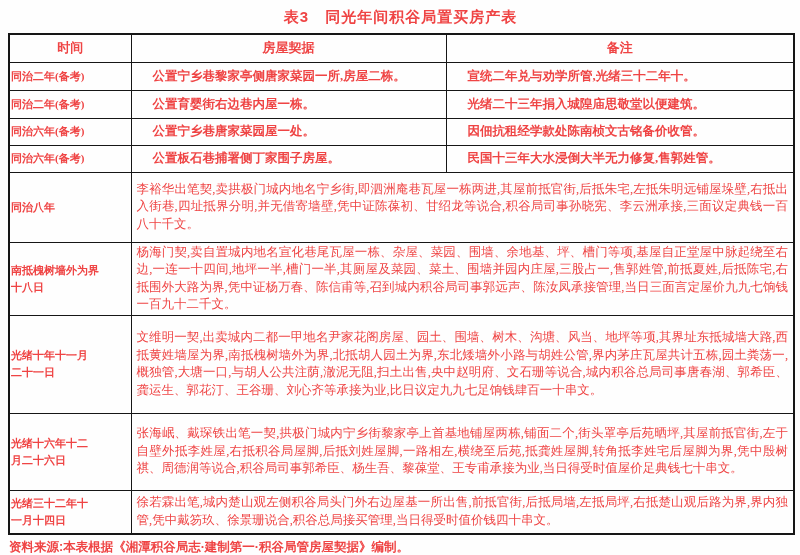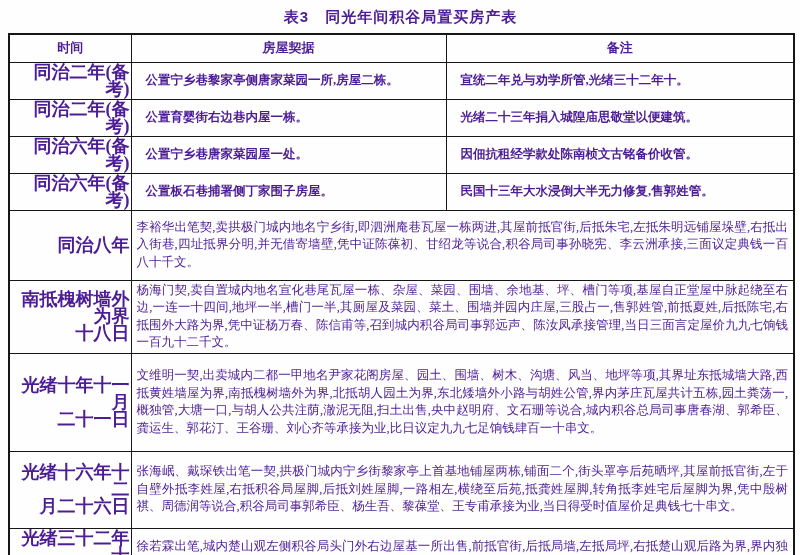--- a/index.html
+++ b/index.html
@@ -6,21 +6,21 @@
     margin: 0;
     padding: 0;
     background: #ffffff;
     width: 800px;
   }
   .page {
     width: 800px;
     height: 555px;
     background: #fefefe;
     font-family: "Liberation Serif", serif;
-    color: #4c1d95;
+    color: #ef4444;
     box-sizing: border-box;
     padding: 6px 7px 0 8px;
     overflow: hidden;
   }
   .title {
     text-align: center;
     font-family: "Liberation Sans", sans-serif;
     font-weight: 700;
     font-size: 15px;
     letter-spacing: 1px;
@@ -41,34 +41,34 @@
     font-family: "Liberation Sans", sans-serif;
     font-weight: 700;
     font-size: 13px;
     text-align: center;
     padding: 4px 2px;
   }
   col.c-time { width: 122px; }
   col.c-deed { width: 315px; }
   col.c-note { width: 348px; }
   td.time {
-    text-align: right;
+    text-align: left;
     vertical-align: middle;
     white-space: pre-line;
     font-weight: 700;
-    font-size: 18px;
+    font-size: 11px;
     line-height: 17px;
     padding: 1px;
   }
   td.deed, td.note {
     vertical-align: middle;
     font-weight: 700;
     font-size: 12.5px;
     line-height: 17px;
-    padding: 1px 14px;
+    padding: 1px 21px;
   }
   td.long {
     vertical-align: middle;
     text-align: justify;
     text-justify: inter-character;
     font-weight: 400;
     font-size: 12.5px;
     line-height: 17.5px;
     padding: 1px 5px;
   }

